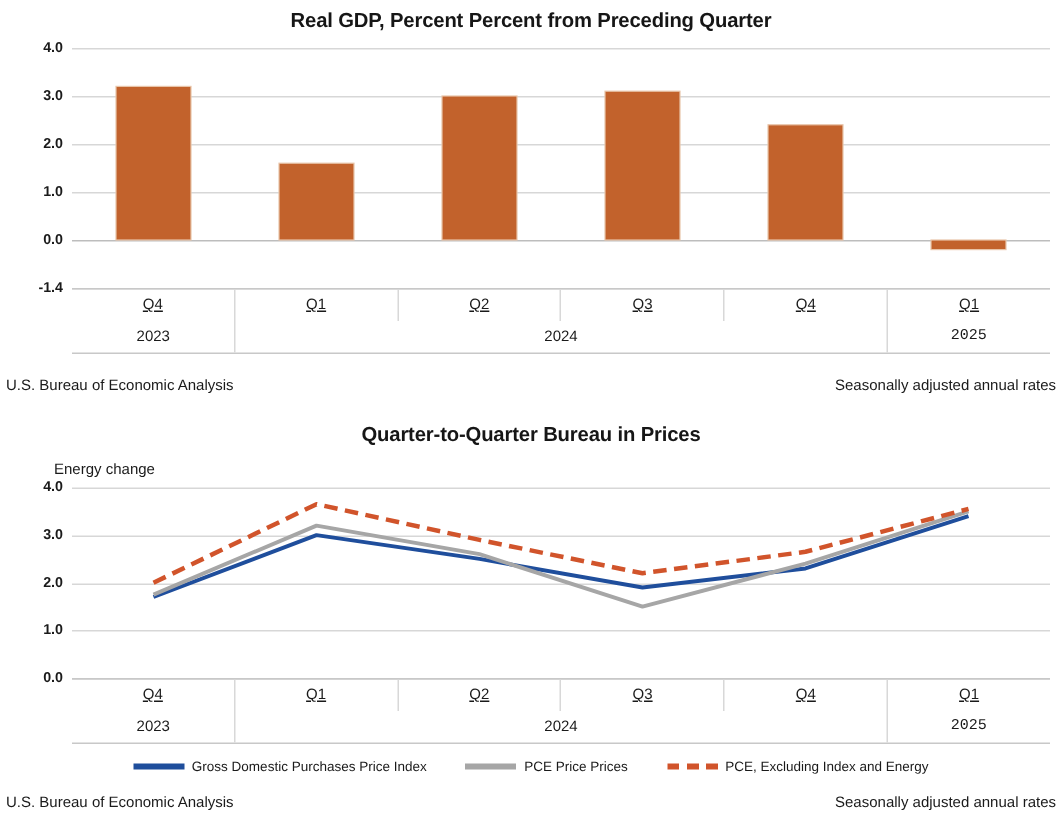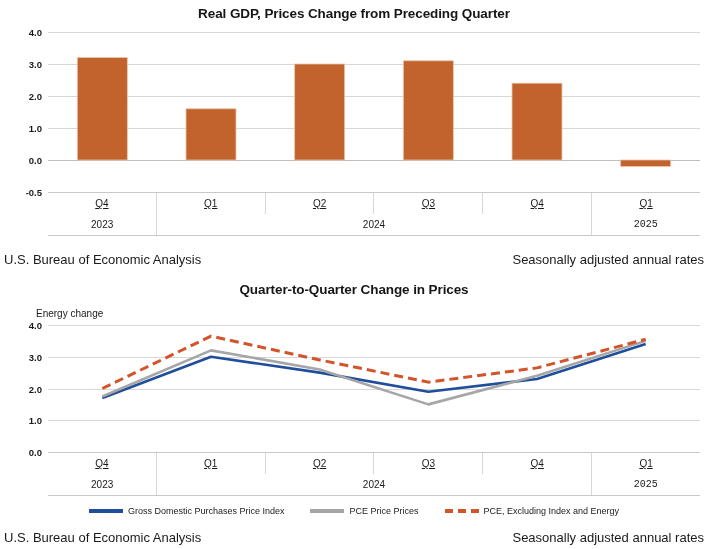--- a/index.html
+++ b/index.html
@@ -28,21 +28,21 @@
     color: #161616;
     letter-spacing: -0.1px;
   }
   .axis-note {
     font-size: 10px;
     color: #1a1a1a;
   }
   .footer-row {
     display: flex;
     justify-content: space-between;
-    font-size: 13px;
+    font-size: 10px;
     color: #1a1a1a;
     padding: 0 4px;
   }
 
   .plot-wrap {
     position: relative;
   }
   .plot {
     position: relative;
     box-sizing: border-box;
@@ -150,30 +150,30 @@
       currentColor 0 8px,
       transparent 8px 13px
     );
   }
 </style>
 </head>
 <body>
 
 <div class="panel" style="height:278px;">
 
-  <div class="chart-title" style="padding-top:6px;">Real GDP, Prices Change from Preceding Quarter</div>
+  <div class="chart-title" style="padding-top:6px;">Real GDP, Percent Percent from Preceding Quarter</div>
 
   <div class="plot-wrap" style="position:absolute; left:0; top:32px; width:708px; height:160px;">
     <div class="ylabels" id="gdp-ylabels">
         <div class="ylab" style="top: 0px;">4.0</div>
         <div class="ylab" style="top: 32px;">3.0</div>
         <div class="ylab" style="top: 64px;">2.0</div>
         <div class="ylab" style="top: 96px;">1.0</div>
         <div class="ylab" style="top: 128px;">0.0</div>
-        <div class="ylab" style="top: 160px;">-0.5</div>
+        <div class="ylab" style="top: 160px;">-1.4</div>
       </div>
     <div class="plot" id="gdp-plot" style="position:absolute; left:48px; top:0; right:8px; height:160px;">
       <div id="gdp-grid">
           <div class="gridline" style="top: 0px;"></div>
           <div class="gridline" style="top: 32px;"></div>
           <div class="gridline" style="top: 64px;"></div>
           <div class="gridline" style="top: 96px;"></div>
           <div class="gridline zero" style="top: 128px;"></div>
           <div class="gridline" style="top: 160px;"></div>
         </div>
@@ -205,21 +205,21 @@
   </div>
 
   <div class="footer-row" style="position:absolute; left:0; top:252px; width:700px;">
     <span>U.S. Bureau of Economic Analysis</span>
     <span>Seasonally adjusted annual rates</span>
   </div>
 </div>
 
 <div class="panel" style="height:271px;">
 
-  <div class="chart-title" style="padding-top:4px;">Quarter-to-Quarter Change in Prices</div>
+  <div class="chart-title" style="padding-top:4px;">Quarter-to-Quarter Bureau in Prices</div>
 
   <div class="axis-note" style="position:absolute; left:36px; top:30px;">Energy change</div>
 
   <div class="plot-wrap" style="position:absolute; left:0; top:47px; width:708px; height:127px;">
     <div class="ylabels" id="prc-ylabels">
         <div class="ylab" style="top: 0px;">4.0</div>
         <div class="ylab" style="top: 31.75px;">3.0</div>
         <div class="ylab" style="top: 63.5px;">2.0</div>
         <div class="ylab" style="top: 95.25px;">1.0</div>
         <div class="ylab" style="top: 127px;">0.0</div>

